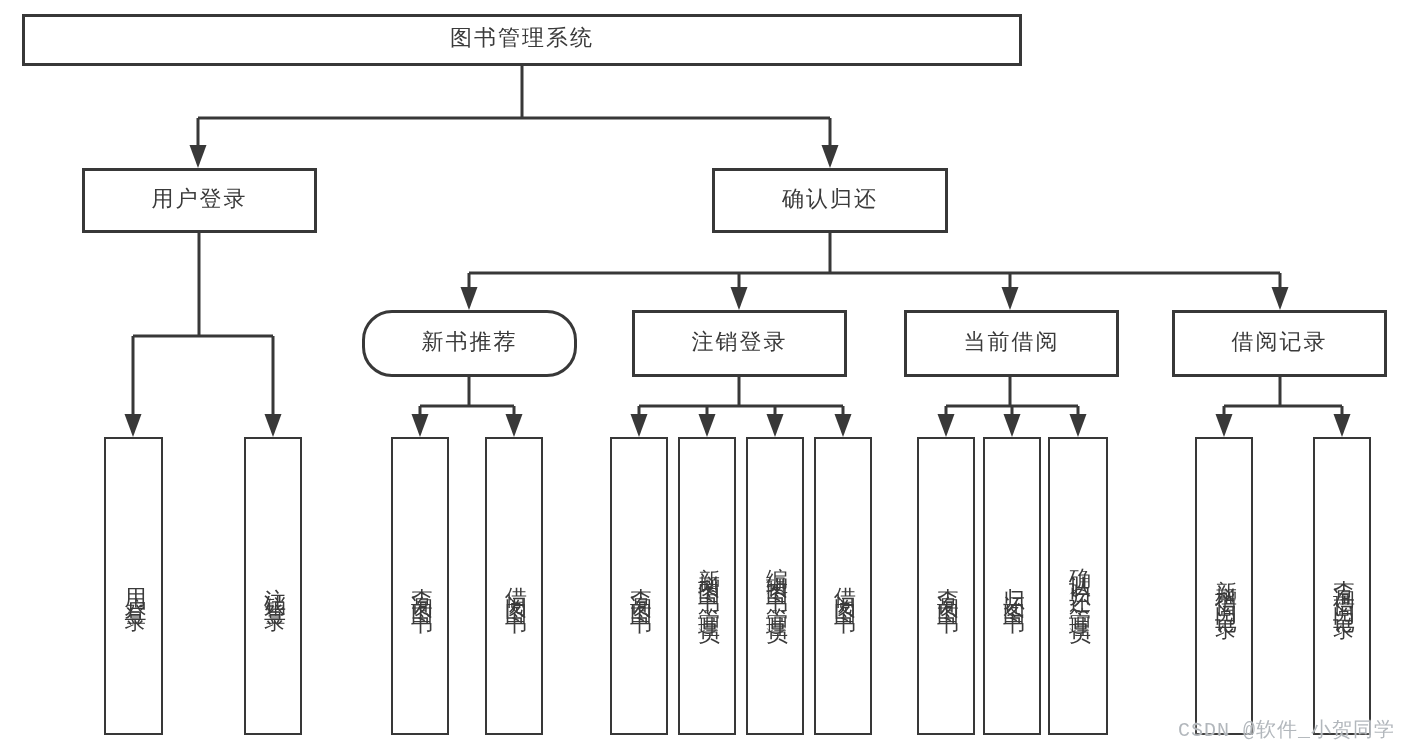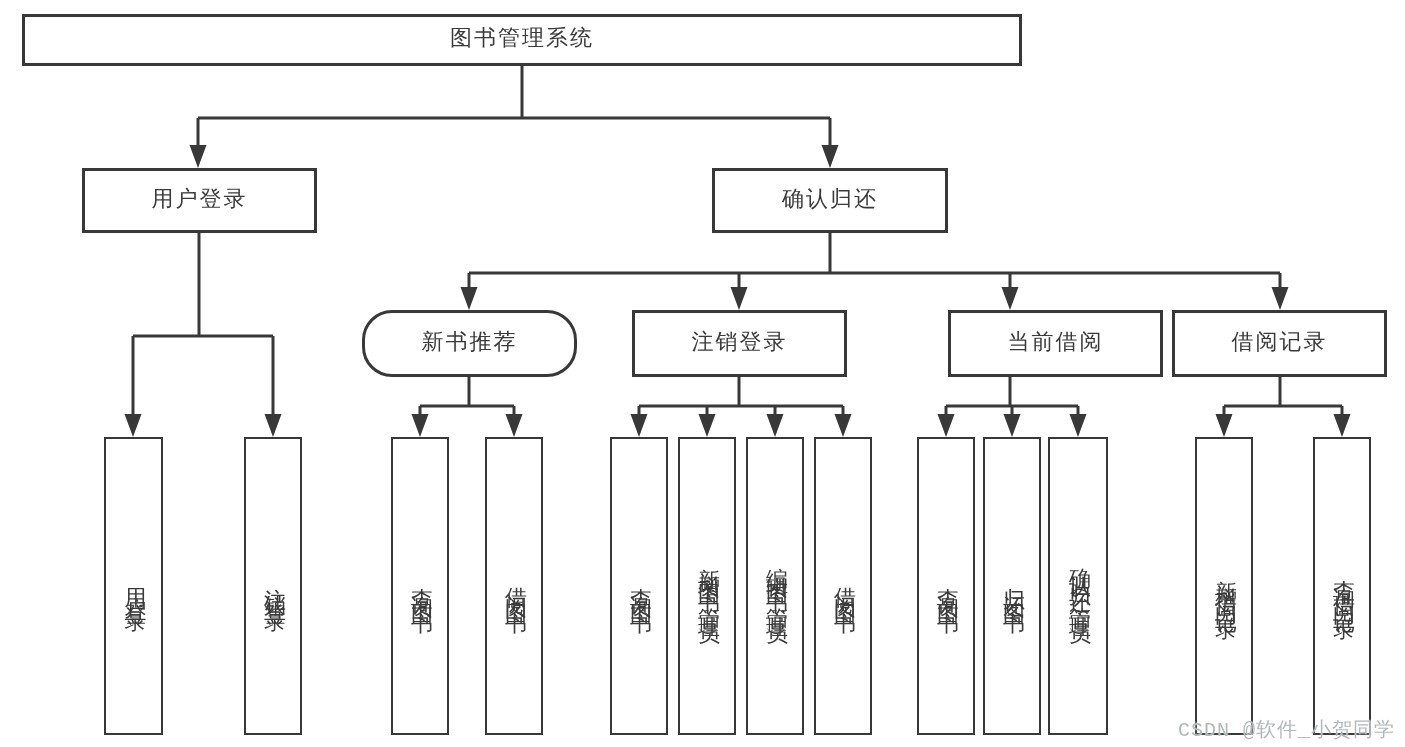--- a/index.html
+++ b/index.html
@@ -125,21 +125,21 @@
   <div class="box" style="left:712px; top:168px; width:236px; height:65px;">
     <span class="h">确认归还</span>
   </div>
 
   <div class="box" style="left:362px; top:310px; width:215px; height:67px;border-radius:30px;">
     <span class="h">新书推荐</span>
   </div>
   <div class="box" style="left:632px; top:310px; width:215px; height:67px;">
     <span class="h">注销登录</span>
   </div>
-  <div class="box" style="left:948px; top:310px; width:215px; height:67px;">
+  <div class="box" style="left:904px; top:310px; width:215px; height:67px;">
     <span class="h">当前借阅</span>
   </div>
   <div class="box" style="left:1172px; top:310px; width:215px; height:67px;">
     <span class="h">借阅记录</span>
   </div>
 
   <div class="box leaf" style="left:104px; top:437px; width:59px; height:298px;">
     <span class="v">用户登录</span>
   </div>
   <div class="box leaf" style="left:244px; top:437px; width:58px; height:298px;">

